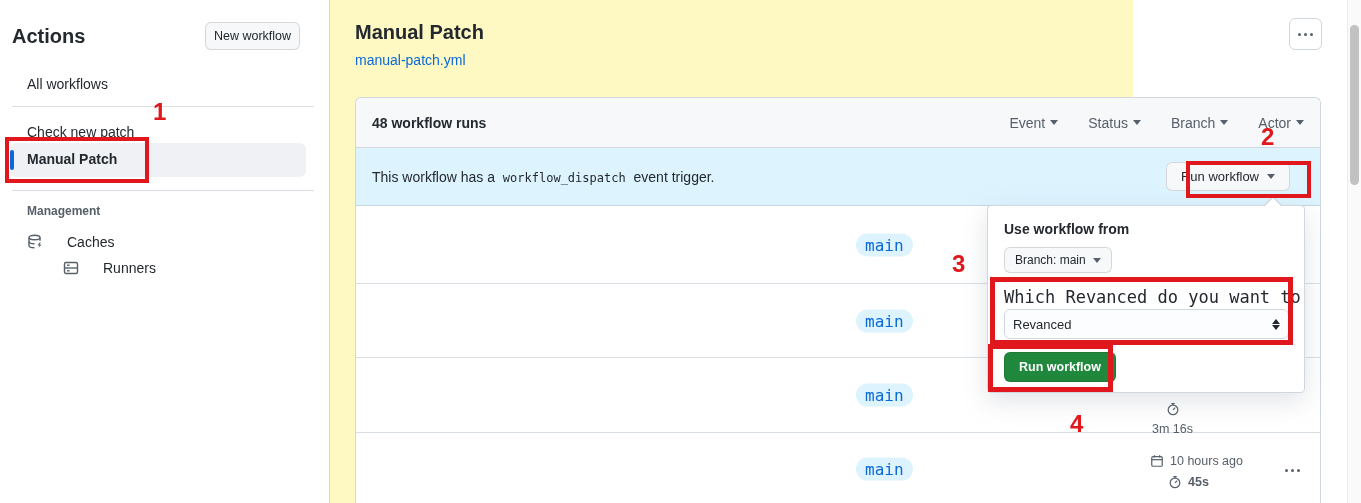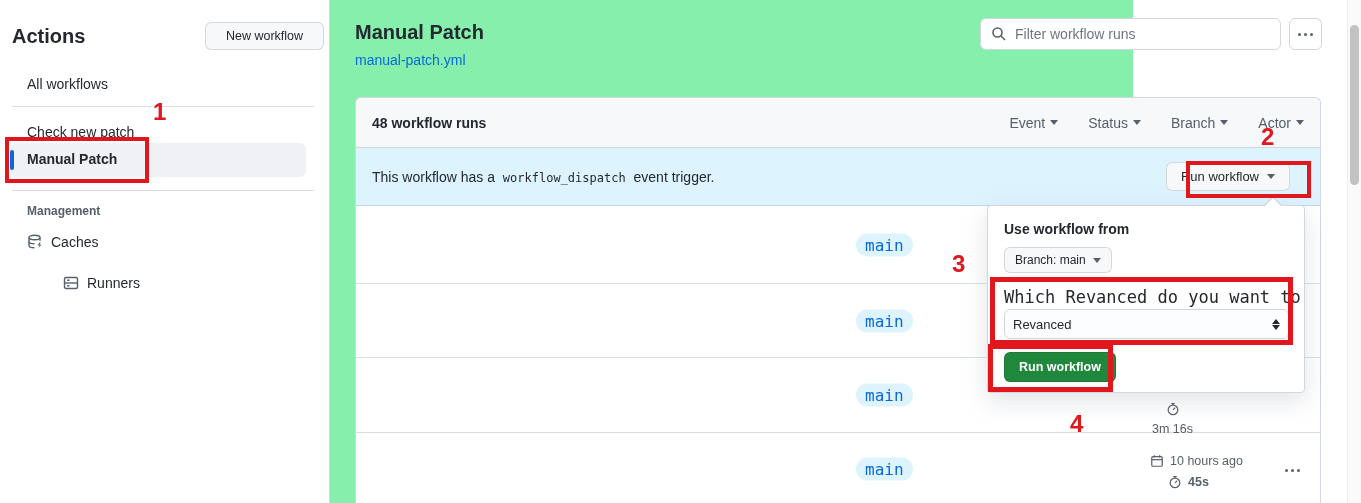--- a/index.html
+++ b/index.html
@@ -1,43 +1,43 @@
 <!DOCTYPE html>
 <html><head>
 <meta charset="utf-8">
 <style>
   * { margin:0; padding:0; box-sizing:border-box; }
   html,body { width:1361px; height:503px; }
   body { font-family:"Liberation Sans", sans-serif; color:#24292f; background:#ffffff; overflow:hidden; }
   .abs { position:absolute; }
-  #app { position:relative; width:1133px; height:503px; background:#86efac; }
+  #app { position:relative; width:1133px; height:503px; background:#fef9c3; }
 
   
   .orange-strip { left:220px; top:0; width:88px; height:4px; background:#f87f63; }
 
   
   .sidebar { left:0; top:0; width:330px; height:503px; border-right:1px solid #d0d7de; background:#fff; }
   .sidebar-title { left:12px; top:25px; font-size:20px; font-weight:700; }
   .btn-secondary {
     background:#f6f8fa; border:1px solid rgba(27,31,36,0.15); border-radius:6px;
-    font-size:12.5px; font-weight:500; color:#24292f; padding:6px 20px; cursor:pointer;
+    font-size:12.5px; font-weight:500; color:#24292f; padding:6px 8px; cursor:pointer;
     font-family:"Liberation Sans", sans-serif;
   }
   .new-workflow { left:205px; top:22px; }
   .side-item { font-size:14px; color:#24292f; cursor:pointer; }
   .all-workflows { left:27px; top:76px; }
   .check-new-patch { left:27px; top:124px; }
   .side-divider { height:1px; background:#d8dee4; left:12px; width:302px; }
   .divider1 { top:106px; } .divider2 { top:190px; }
   .selected-row { left:10px; top:143px; width:296px; height:34px; background:#eff1f4; border-radius:6px; cursor:pointer; }
   .selected-bar { left:10px; top:150px; width:4px; height:20px; background:#0969da; border-radius:3px; }
   .selected-label { left:27px; top:151px; font-size:14px; font-weight:700; }
   .mgmt-label { left:27px; top:204px; font-size:12px; font-weight:700; color:#57606a; }
-  .mgmt-item { display:flex; align-items:flex-end; gap:8px; font-size:14px; cursor:pointer; }
-  .caches-item { left:27px; top:234px; } .runners-item { left:27px; top:275px;padding-left:36px; }
+  .mgmt-item { display:flex; align-items:flex-end; gap:24px; font-size:14px; cursor:pointer; }
+  .caches-item { left:27px; top:234px; } .runners-item { left:27px; top:260px;padding-left:36px; }
   .side-icon { width:16px; height:16px; color:#57606a; flex:0 0 16px; }
 
   
   .main-title { left:355px; top:21px; font-size:20px; font-weight:600; }
   .file-link { left:355px; top:52px; font-size:14px; color:#0969da; text-decoration:none; cursor:pointer; }
   .search-box { left:980px; top:18px; width:301px; height:32px; border:1px solid #d0d7de; border-radius:6px;
     background:#fff; display:flex; align-items:center; padding:0 10px; gap:8px; }
   .search-box input { border:none; outline:none; flex:1; font-size:14px; color:#24292f;
     font-family:"Liberation Sans", sans-serif; background:transparent; }
   .search-box input::placeholder { color:#6e7781; }
@@ -157,27 +157,20 @@
         <line x1="4" y1="5.2" x2="6.5" y2="5.2"></line>
         <line x1="4" y1="10.8" x2="6.5" y2="10.8"></line>
       </svg>
       <span>Runners</span>
     </div>
   </div>
 
   <div class="abs main-title">Manual Patch</div>
   <a class="abs file-link">manual-patch.yml</a>
 
-  <div class="abs search-box">
-    <svg width="16" height="16" viewBox="0 0 16 16" fill="none" stroke="#57606a" stroke-width="1.6">
-      <circle cx="6.5" cy="6.5" r="4.5"></circle>
-        <line x1="10" y1="10" x2="14" y2="14"></line>
-    </svg>
-    <input value="" placeholder="Filter workflow runs" style="">
-  </div>
   <button class="abs more-btn">
     <span class="kebab-dots kebab-h"></span>
   </button>
 
   <div class="abs card">
     <div class="card-header">
       <span class="runs-count">48 workflow runs</span>
       <div class="filters">
         <span class="filter">
           <span>Event</span>

